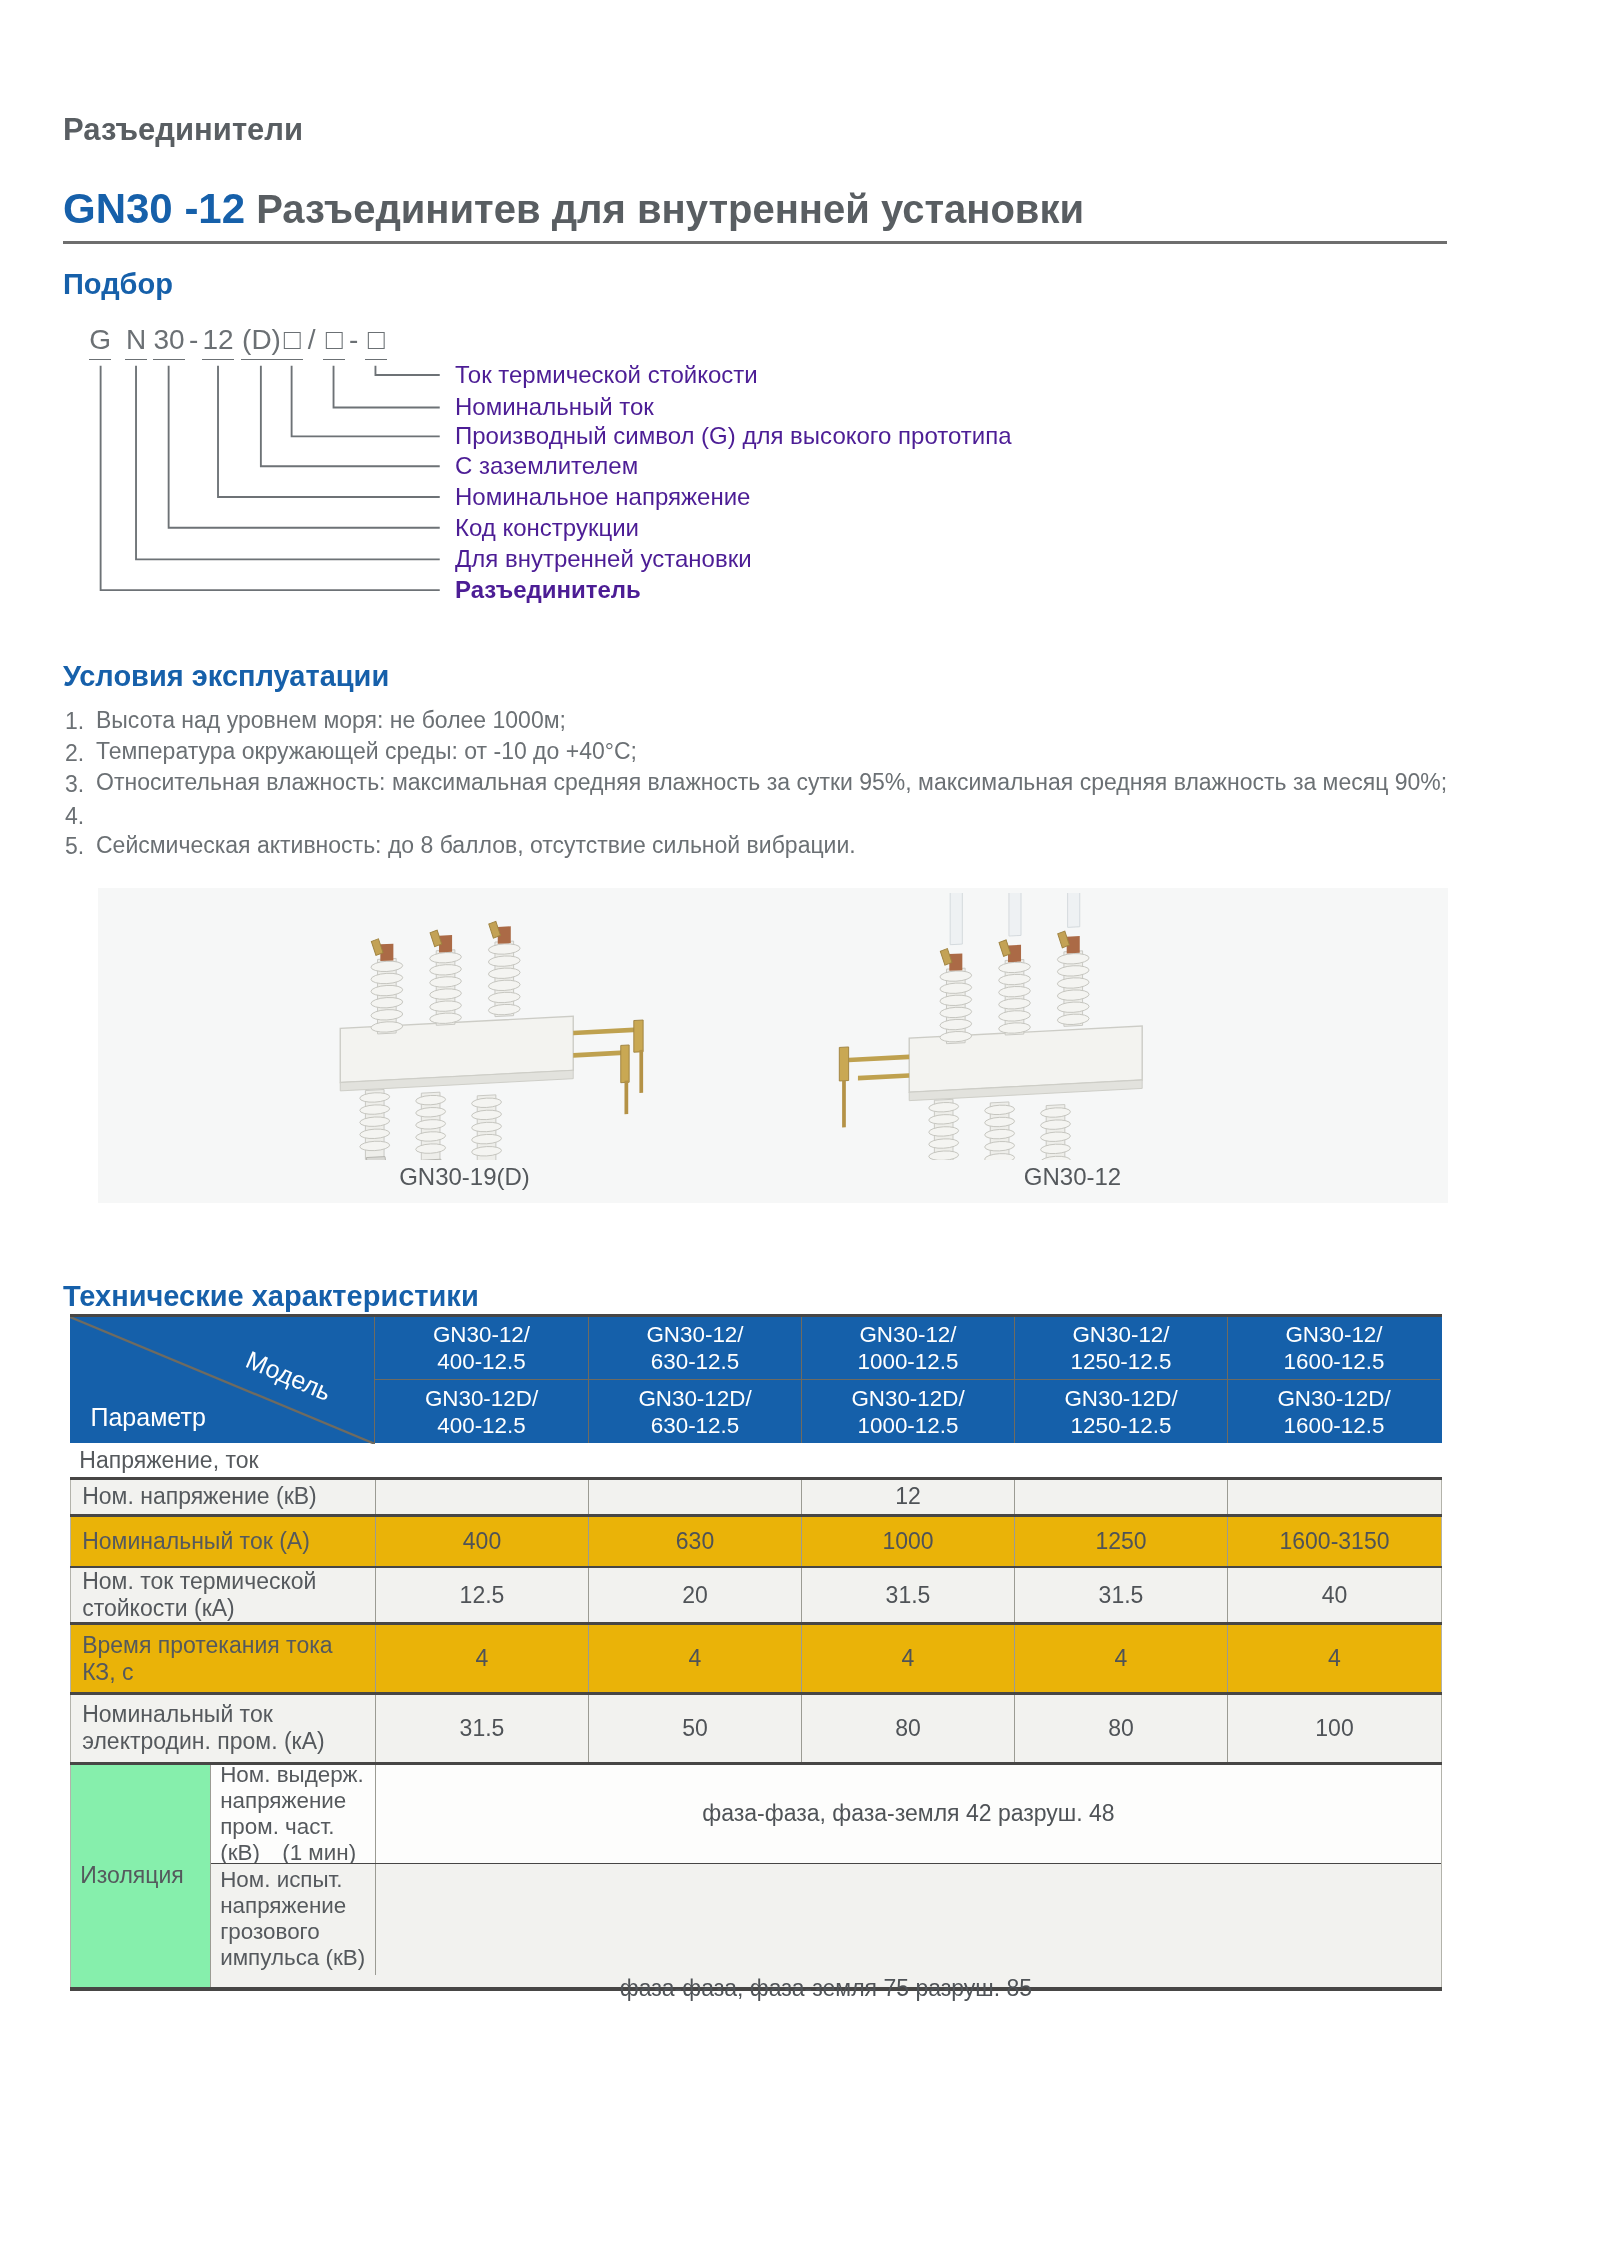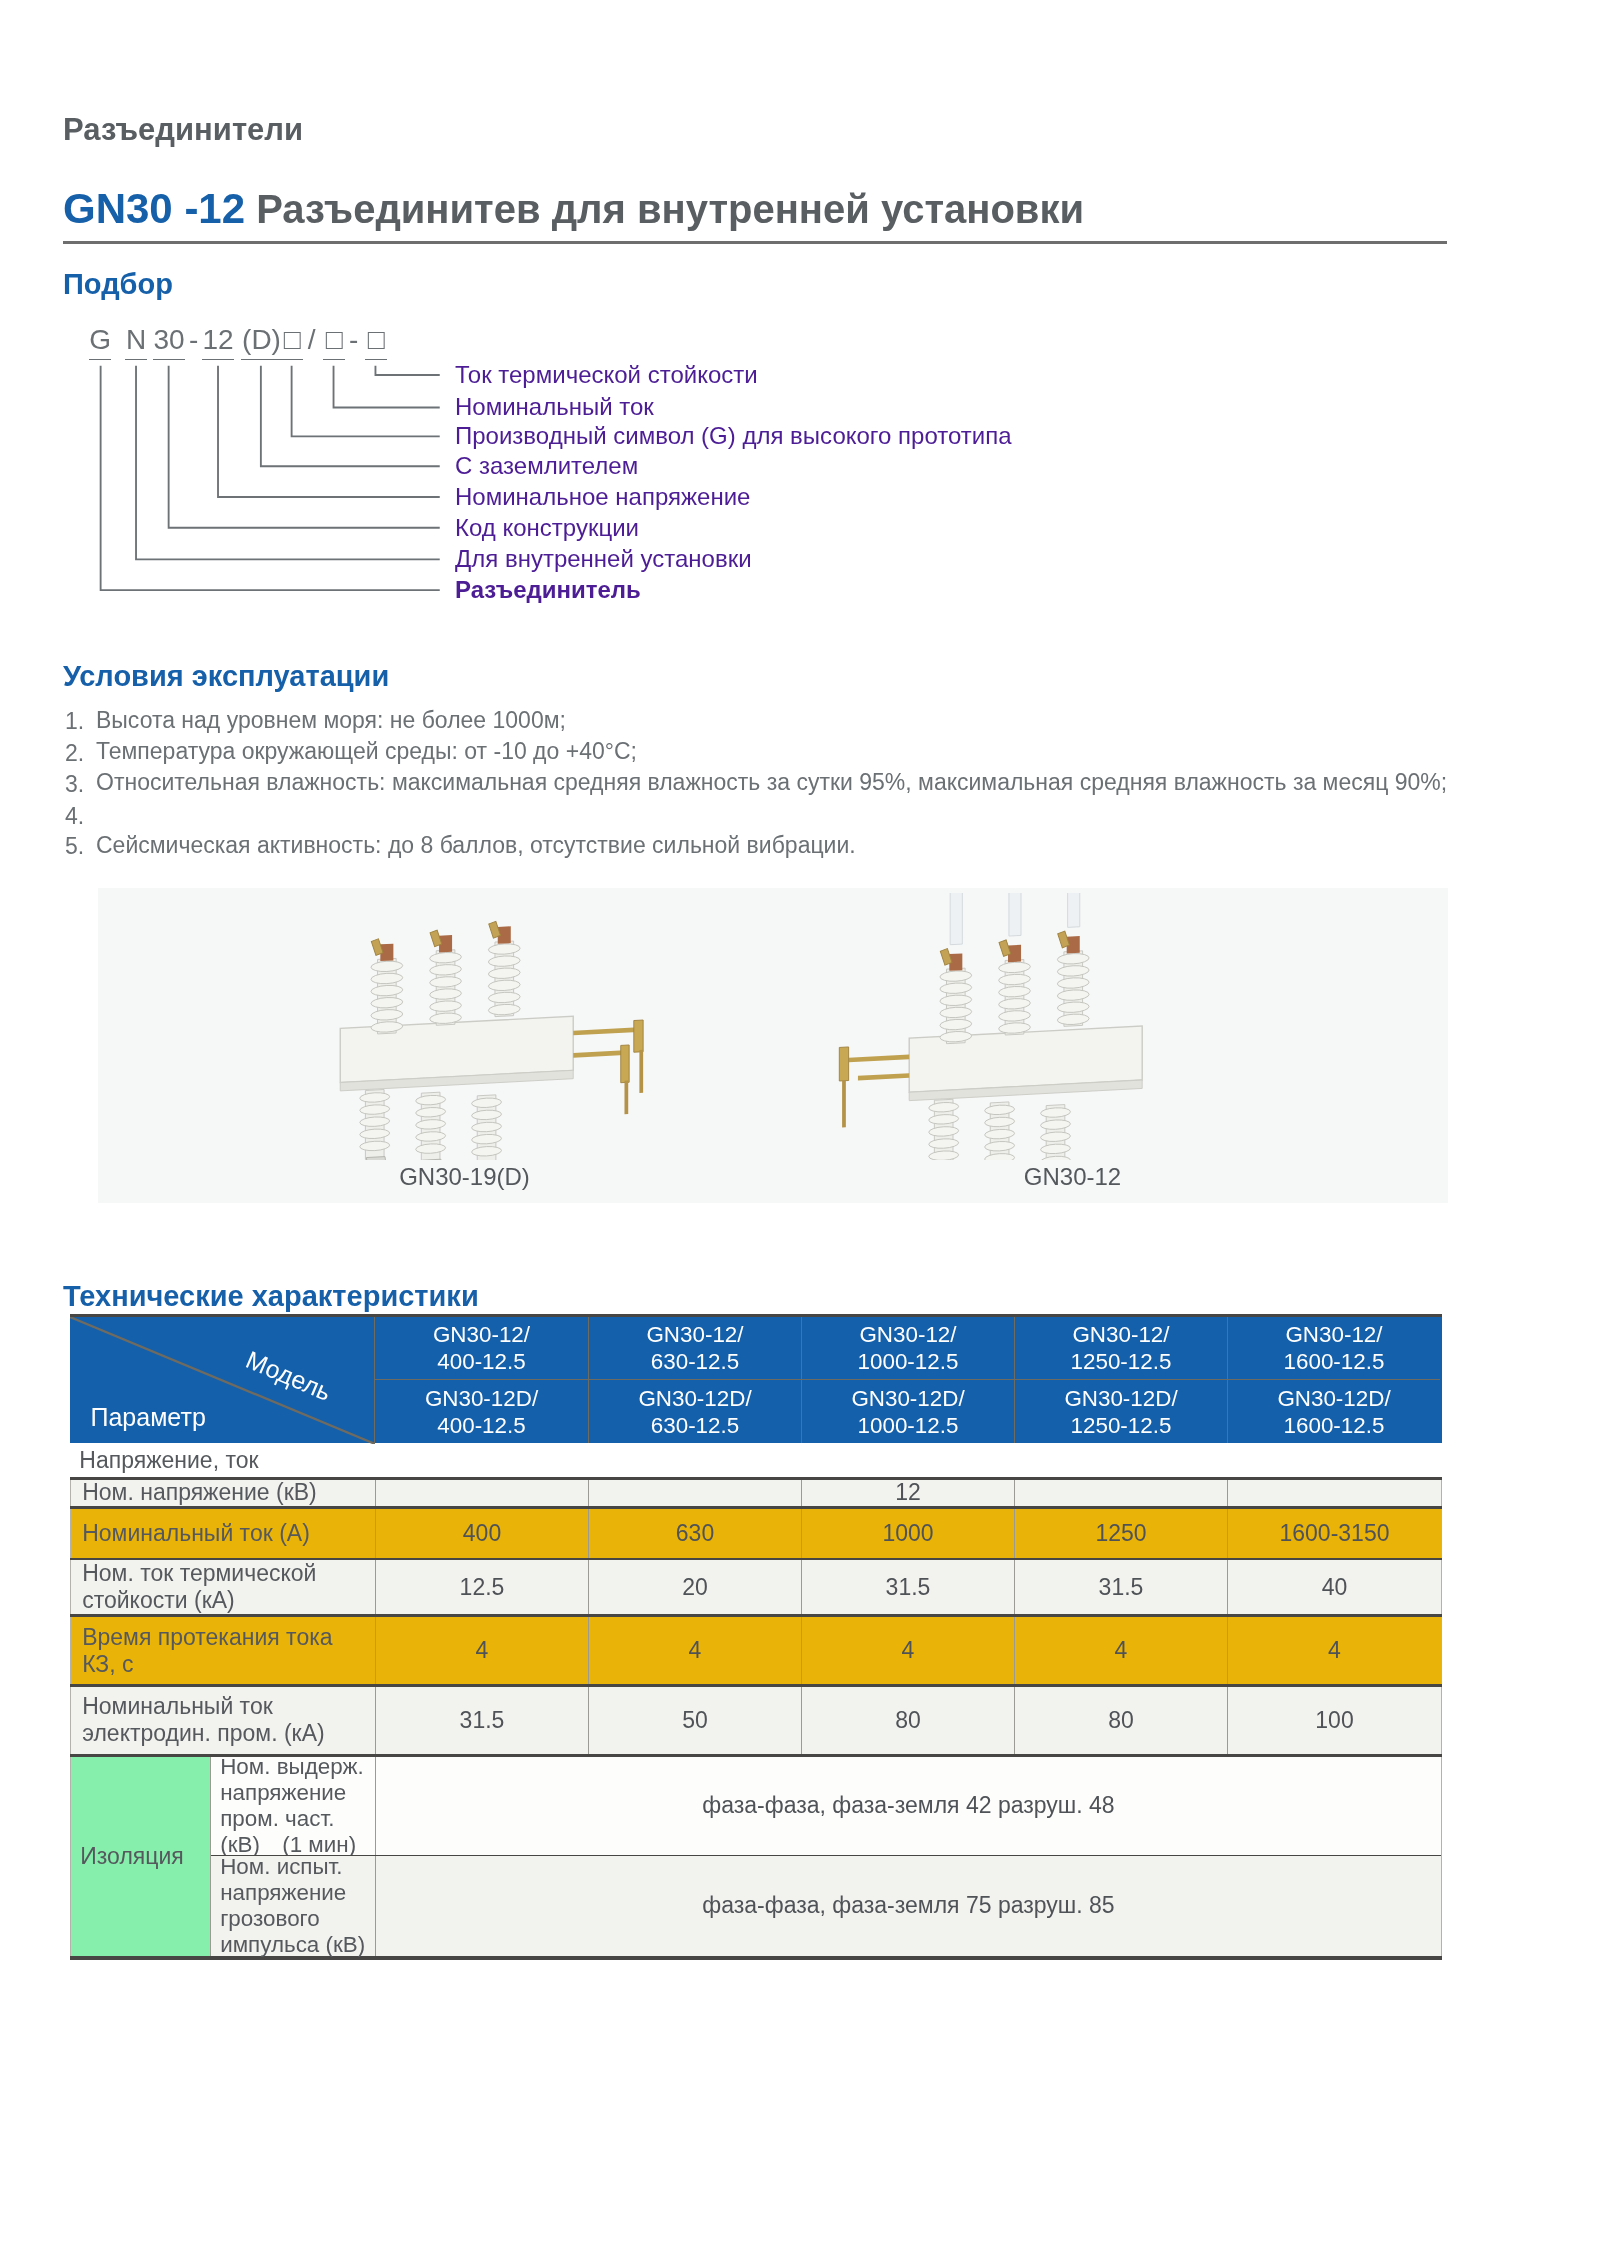--- a/index.html
+++ b/index.html
@@ -52,30 +52,30 @@
               background:#fff; }
   .dark-sep { height:2.8px; background:#474645; }
   .body-row { display:flex; border-left:0.9px solid #b3b3ab; border-right:0.9px solid #b3b3ab; }
   .row-grey  { background:#f2f2ef; }
   .row-white { background:#eab308; }
   .lcell { width:305px; display:flex; align-items:center; padding-left:11.2px; padding-right:7.5px;
            font-size:23px; line-height:27px; color:#55595d; border-right:0.9px solid #9b9b93; }
   .vcell { width:213px; display:flex; align-items:center; justify-content:center;
            font-size:23px; color:#4f5357; border-right:0.9px solid #9b9b93; }
   .vcell:last-child { border-right:none; }
-  .h38 { height:26px; } .h53 { height:49px; } .h58 { height:54px; } .h72 { height:67px; }
+  .h38 { height:34px; } .h53 { height:49px; } .h58 { height:54px; } .h72 { height:67px; }
 
   .iso-row { display:flex; border-left:0.9px solid #b3b3ab; border-right:0.9px solid #b3b3ab; }
   .iso-a { width:140px; background:#86efac; display:flex; align-items:center; padding-left:9.3px;
            font-size:23px; color:#55595d; border-right:0.9px solid #9b9b93; }
   .iso-b { width:1231px; display:flex; flex-direction:column; }
   .iso-sub { display:flex; }
   .iso-sub.second { border-top:1.9px solid #474645; background:#f2f2ef; }
   .iso-sub.first  { background:#fdfdfc; height:98px; }
-  .iso-sub.second { height:101px; }
+  .iso-sub.second { height:124px;flex-direction:column; }
   .iso-label { width:165px; display:flex; align-items:center; padding:3.7px 7.5px 3.7px 9.3px;
                font-size:22.4px; line-height:26px; color:#55595d; border-right:0.9px solid #9b9b93; }
   .iso-val { flex:1; display:flex; align-items:center; justify-content:center;
              font-size:23px; color:#4f5357; }
   .tbl-bottom { height:4.7px; background:#474645; }
 </style>
 </head>
 <body>
 
 <div id="page">

